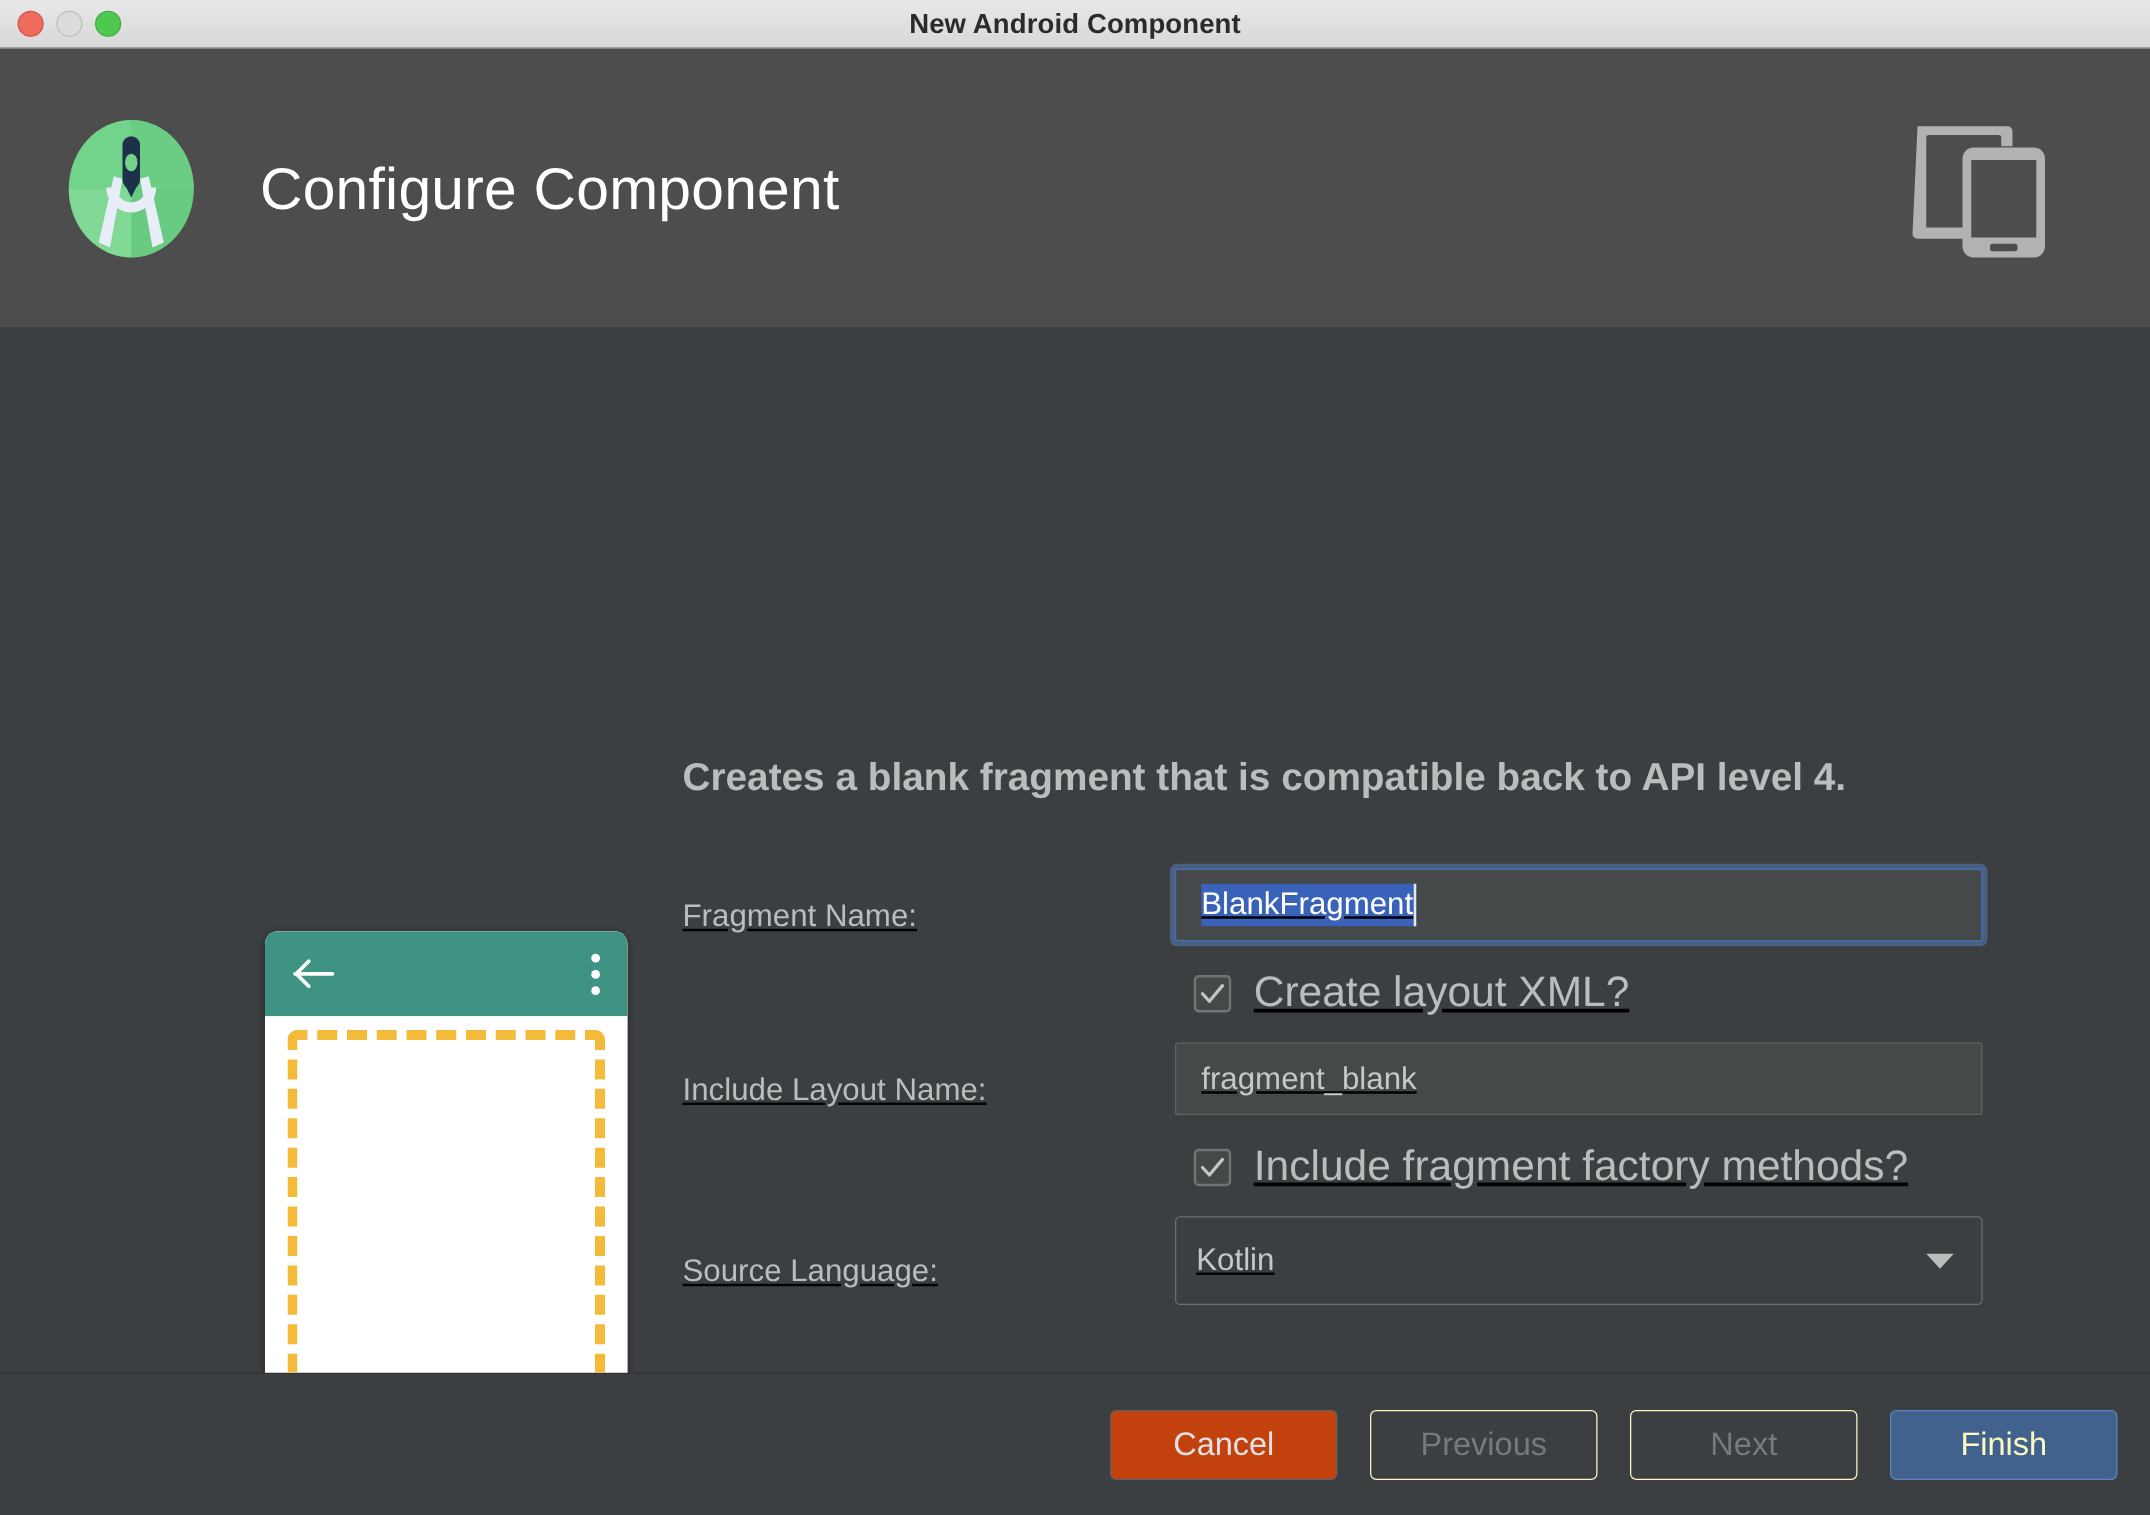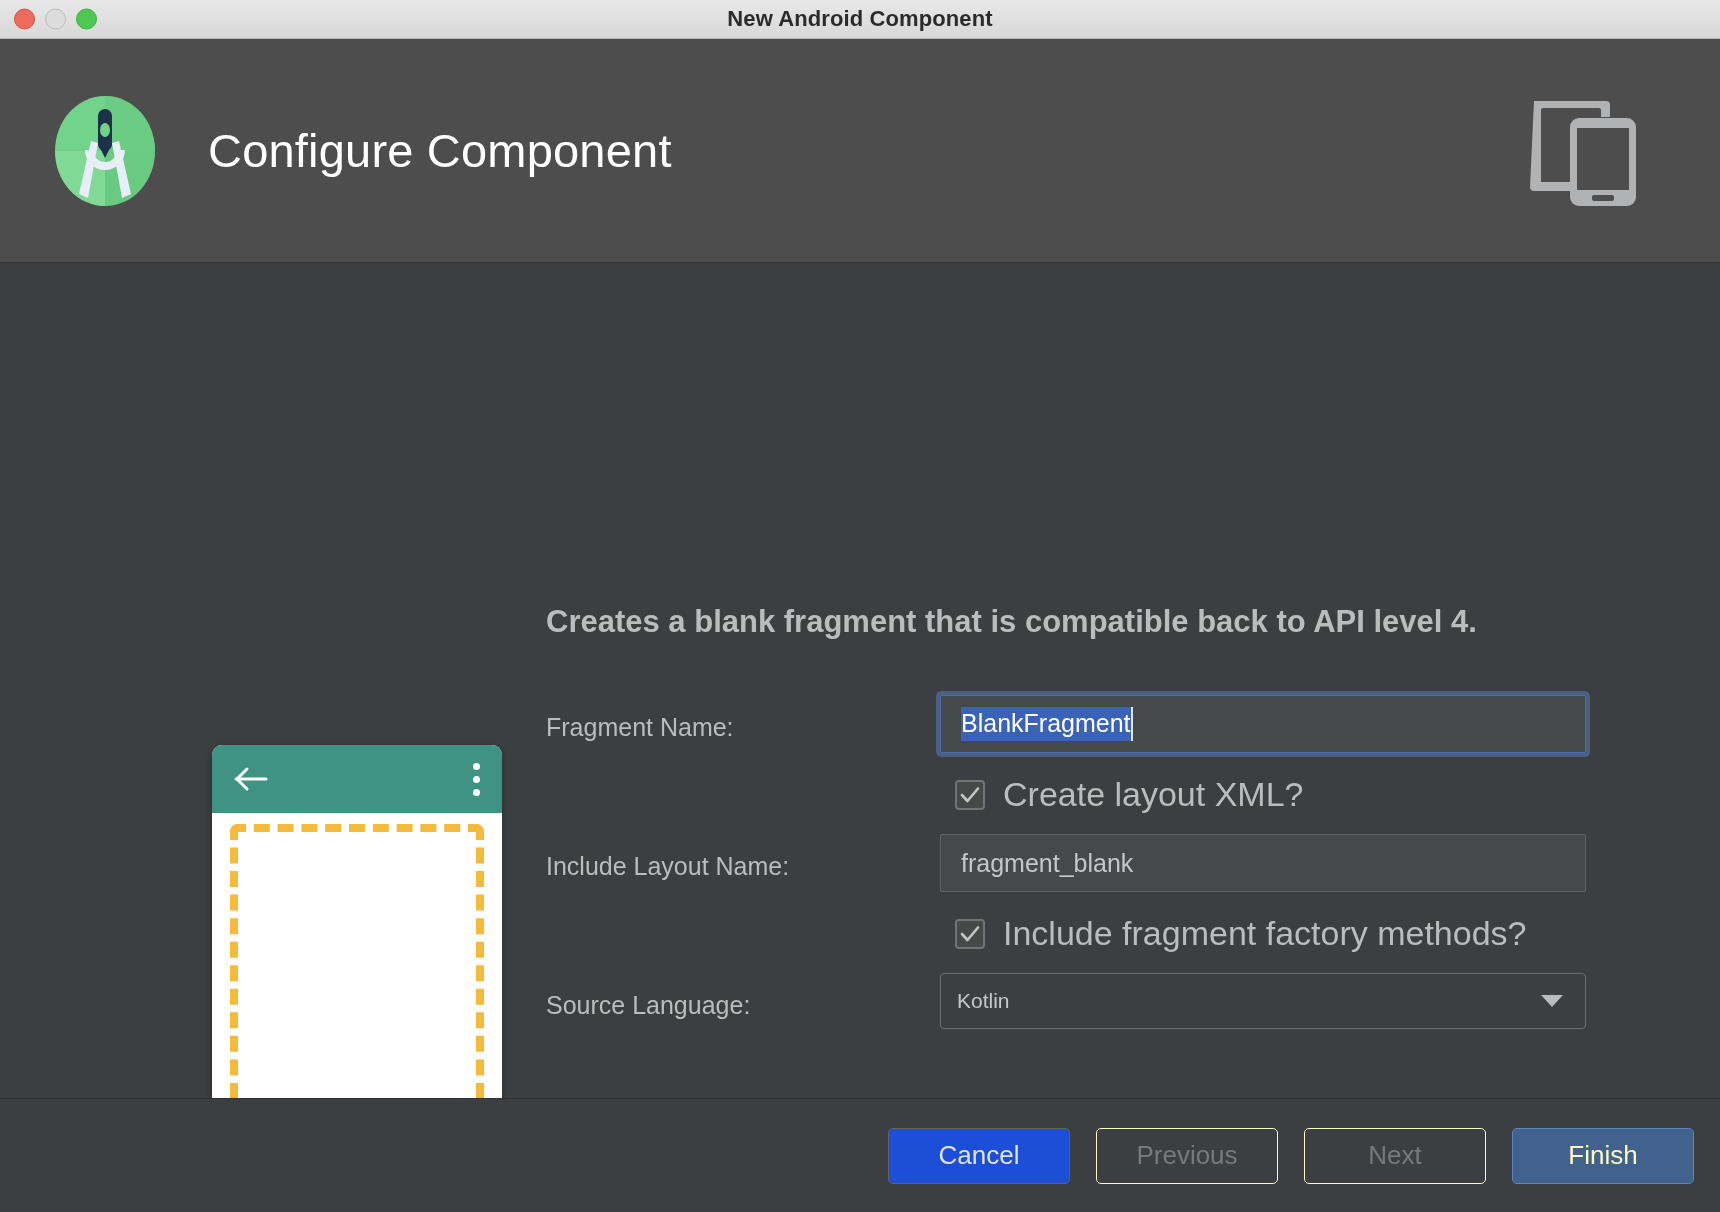--- a/index.html
+++ b/index.html
@@ -171,22 +171,23 @@
 
   
   .form {
     position: absolute;
     left: 546px;
     top: 432px;
     width: 1040px;
   }
   .row {
     display: flex;
-    align-items: flex-start;
+    align-items: center;
     margin-bottom: 0;
+    text-decoration: underline;
   }
   .field-label {
     width: 394px;
     flex: 0 0 394px;
     font-size: 25px;
     color: #b9bdbe;
     padding-top: 18px;
     box-sizing: border-box;
   }
   .field-col {
@@ -232,29 +233,29 @@
     justify-content: center;
     box-sizing: border-box;
   }
   .checkbox svg { width: 22px; height: 22px; display: block; }
   .checklabel {
     margin-left: 18px;
     font-size: 34px;
     color: #b9bdbe;
   }
   .combo {
-    height: 56px;
+    height: 71px;
     background: #3c3f41;
     border: 1px solid #6a6f71;
     border-radius: 4px;
     display: flex;
     align-items: center;
     padding: 0 16px;
     box-sizing: border-box;
-    font-size: 21px;
+    font-size: 25px;
     color: #c4c8c9;
     justify-content: space-between;
   }
   .combo-arrow {
     width: 0; height: 0;
     border-left: 11px solid transparent;
     border-right: 11px solid transparent;
     border-top: 12px solid #b9bdbe;
     margin-right: 6px;
   }
@@ -276,21 +277,21 @@
     height: 56px;
     border-radius: 5px;
     display: flex;
     align-items: center;
     justify-content: center;
     font-size: 26px;
     box-sizing: border-box;
     padding: 0 18px;
   }
   .btn.normal {
-    background: #1d4ed8;
+    background: #c2410c;
     border: 1px solid #5e6365;
     color: #e0e2e3;
   }
   .btn.disabled {
     background: #3c3f41;
     border: 1px solid #fef9c3;
     color: #767a7c;
   }
   .btn.primary {
     background: #41628c;

